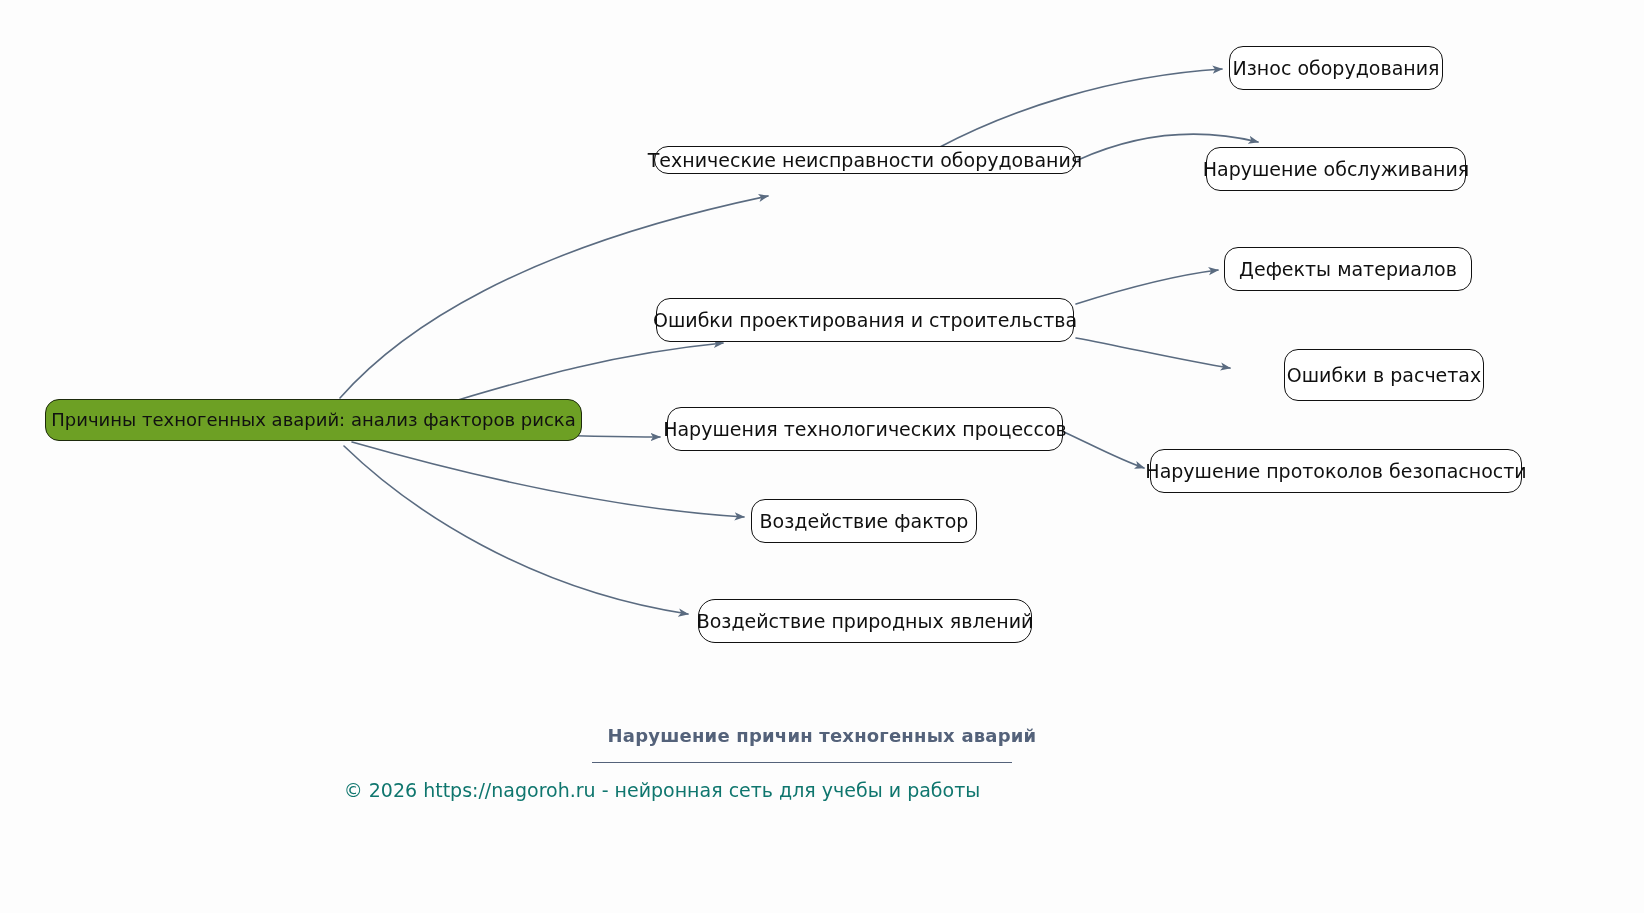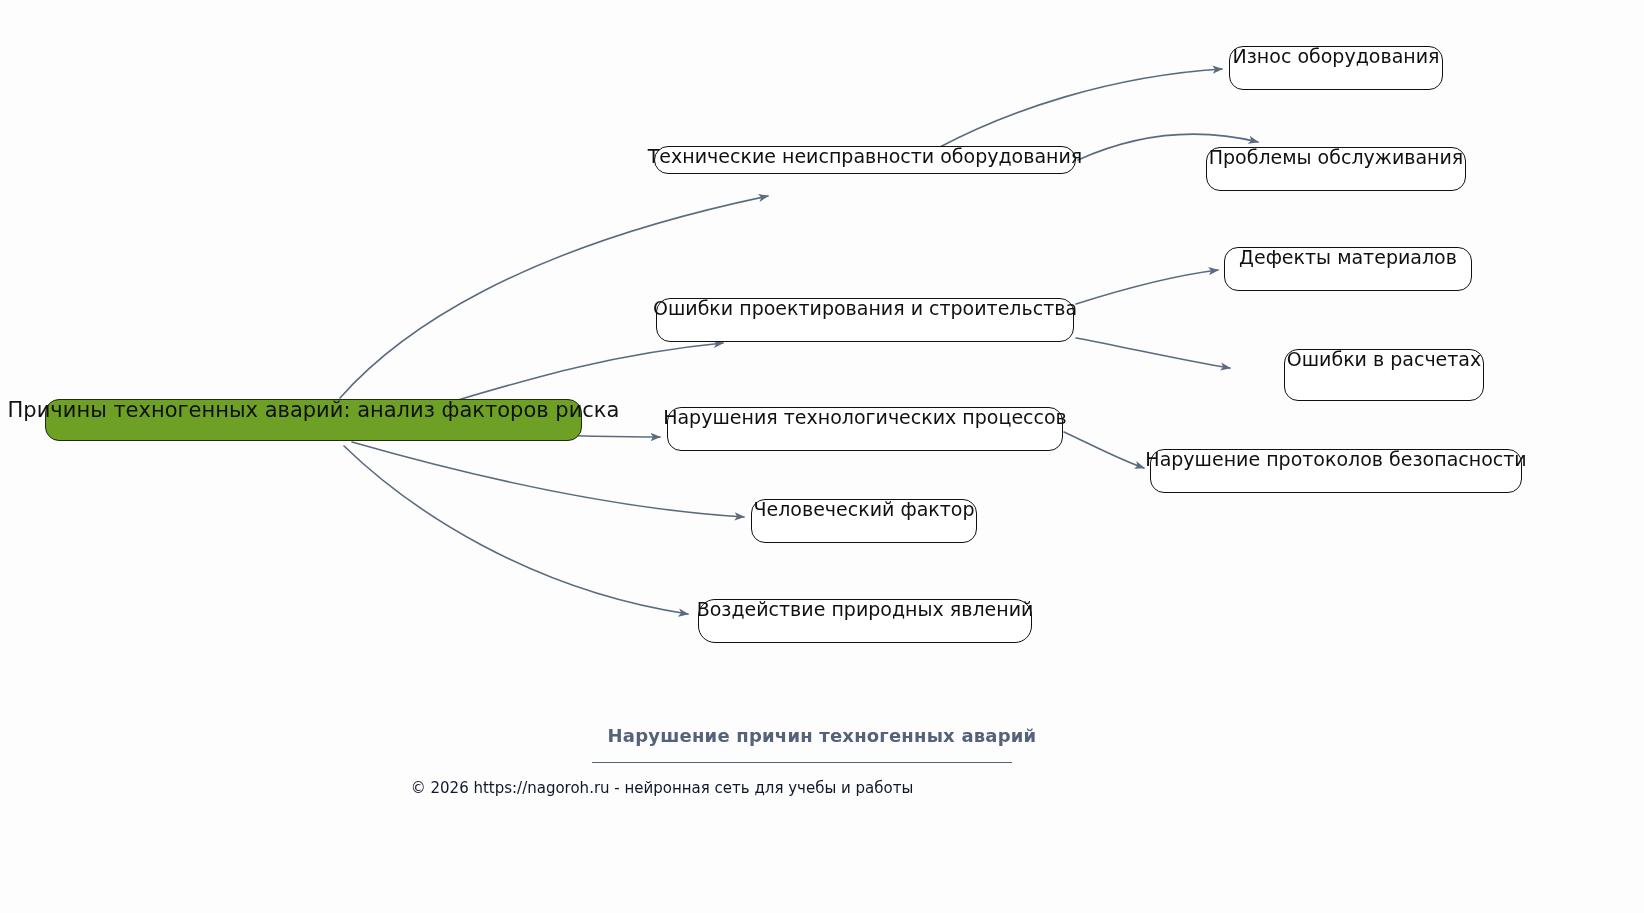--- a/index.html
+++ b/index.html
@@ -23,37 +23,38 @@
     left: 0;
     top: 0;
     width: 1644px;
     height: 913px;
     pointer-events: none;
   }
   .node {
     position: absolute;
     box-sizing: border-box;
     display: flex;
+    align-items: center;
     justify-content: center;
     border: 1.6px solid #111111;
     border-radius: 14px;
     background: #ffffff;
     color: #101010;
     font-size: 19px;
     line-height: 1;
     white-space: nowrap;
     padding: 0 30px;
     height: 44px;
   }
   .node.root {
     background: #6da024;
     border-color: #1d2a0c;
     border-width: 1.8px;
     color: #111111;
-    font-size: 21px;
+    font-size: 18px;
   }
   .caption {
     position: absolute;
     left: 0;
     width: 1644px;
     text-align: center;
     color: #54627a;
     font-weight: bold;
     font-size: 18px;
     letter-spacing: 0.2px;
@@ -61,22 +62,22 @@
   .divider {
     position: absolute;
     height: 0;
     border-top: 1.4px solid #54627a;
   }
   .footer {
     position: absolute;
     left: 0;
     width: 1324px;
     text-align: center;
-    color: #0f172a;
-    font-size: 15px;
+    color: #0f766e;
+    font-size: 19px;
   }
 </style>
 </head>
 <body>
 
 <div id="canvas">
 
   <svg id="edges" viewBox="0 0 1644 913" xmlns="http://www.w3.org/2000/svg">
     <defs>
       <marker id="arrowhead" markerWidth="11" markerHeight="9" refX="9.5" refY="4.5" orient="auto" markerUnits="userSpaceOnUse">
@@ -102,39 +103,39 @@
   </div>
 
   <div id="node-layer">
       <div class="node" style="left: 654px; top: 146px; width: 422px; height: 28px;">
         <span>Технические неисправности оборудования</span>
       </div>
       <div class="node" style="left: 1229px; top: 46px; width: 214px; height: 44px;">
         <span>Износ оборудования</span>
       </div>
       <div class="node" style="left: 1206px; top: 147px; width: 260px; height: 44px;">
-        <span>Проблемы обслуживания</span>
+        <span>Нарушение обслуживания</span>
       </div>
       <div class="node" style="left: 656px; top: 298px; width: 418px; height: 44px;">
         <span>Ошибки проектирования и строительства</span>
       </div>
       <div class="node" style="left: 1224px; top: 247px; width: 248px; height: 44px;">
         <span>Дефекты материалов</span>
       </div>
       <div class="node" style="left: 1236px; top: 349px; width: 200px; height: 52px; margin-left: 48px;">
         <span>Ошибки в расчетах</span>
       </div>
       <div class="node" style="left: 667px; top: 399px; width: 396px; height: 44px; margin-top: 8px;">
         <span>Нарушения технологических процессов</span>
       </div>
       <div class="node" style="left: 1150px; top: 449px; width: 372px; height: 44px;">
         <span>Нарушение протоколов безопасности</span>
       </div>
       <div class="node" style="left: 751px; top: 499px; width: 226px; height: 44px;">
-        <span>Человеческий фактор</span>
+        <span>Воздействие фактор</span>
       </div>
       <div class="node" style="left: 698px; top: 599px; width: 334px; height: 44px; border-radius: 17px;">
         <span>Воздействие природных явлений</span>
       </div>
     </div>
 
   <div class="caption" style="top:725px;">
     <span>Нарушение причин техногенных аварий</span>
   </div>
 

